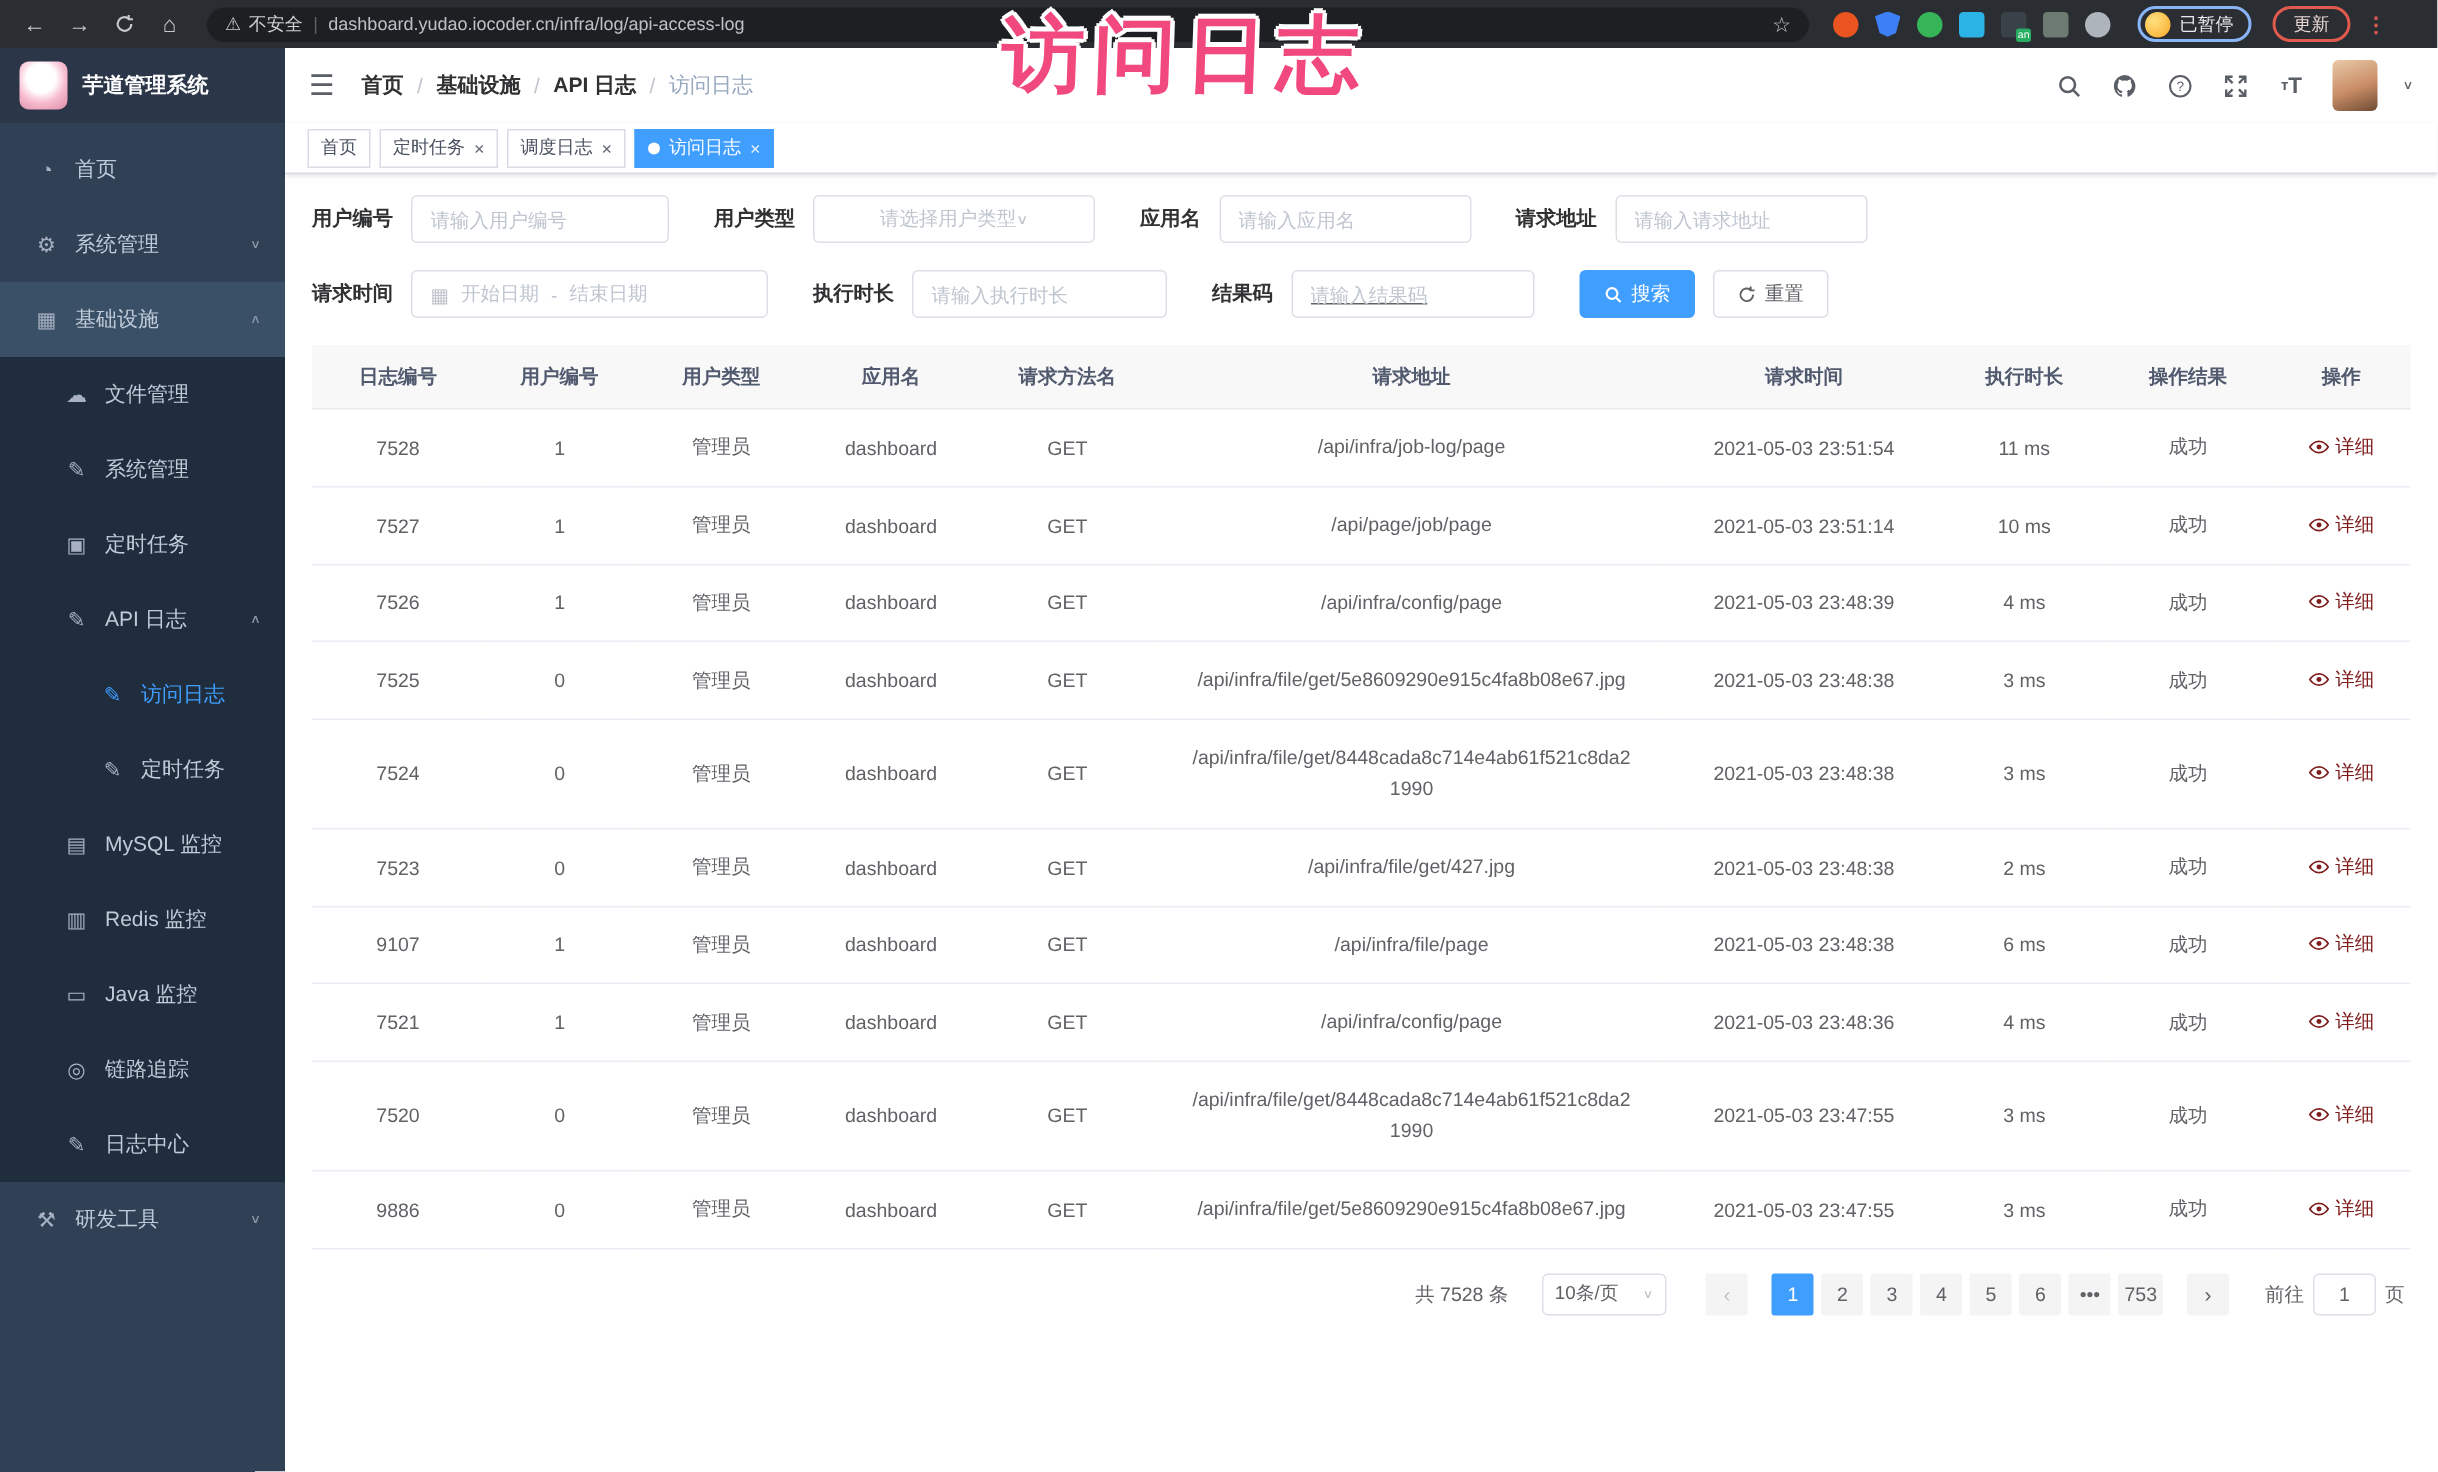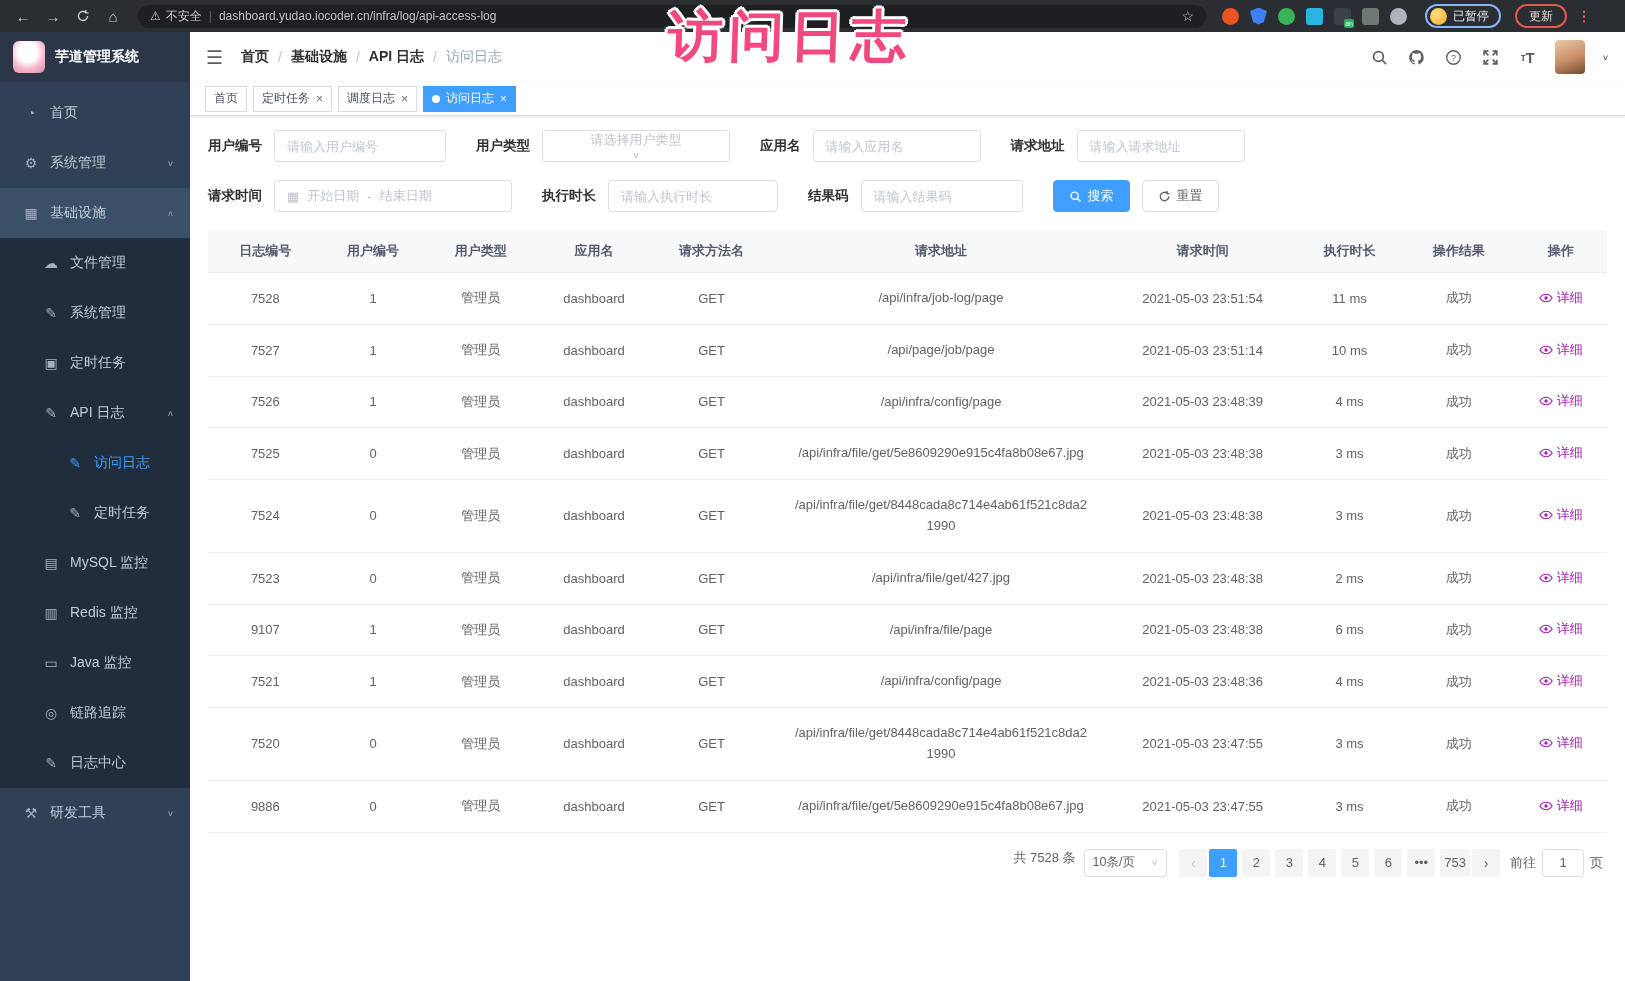--- a/index.html
+++ b/index.html
@@ -72,21 +72,21 @@
   .tag-close { font-size:12px; line-height:1; opacity:.85; }
 
   
   .content { flex:1; padding:14px 18px 0; position:relative; overflow:hidden; }
   .f-row { display:flex; align-items:center; margin-bottom:18px; flex-wrap:nowrap; }
   .f-item { display:flex; align-items:center; margin-right:30px; }
   .f-label { font-size:13.5px; font-weight:700; color:#303133; margin-right:12px; white-space:nowrap; }
   .inp { height:32px; border:1px solid #dcdfe6; border-radius:4px; padding:0 12px; font-size:13px;
          color:#606266; background:#fff; outline:none; }
   .inp::placeholder { color:#bfc6d0; }
-  .sel { display:flex; align-items:center; justify-content:center; cursor:pointer;flex-direction:column; }
+  .sel { display:flex; align-items:center; justify-content:center; cursor:pointer; }
   .sel .ph { color:#bfc6d0; font-size:13px; }
   .sel .caret { color:#c0c4cc; font-size:11px; transform:scaleY(.8); }
   .range { display:flex; align-items:center; gap:8px; cursor:text; }
   .range .cal { color:#c0c4cc; font-size:13px; }
   .range .ph { color:#bfc6d0; font-size:13px; }
   .btn { height:32px; border-radius:4px; font-size:13px; display:inline-flex; align-items:center;
          gap:6px; padding:0 15px; cursor:pointer; border:1px solid transparent; }
   .btn svg { width:13px; height:13px; }
   .btn-primary { background:#409eff; color:#fff; border-color:#409eff; }
   .btn-plain { background:#fff; color:#606266; border-color:#dcdfe6; }
@@ -97,25 +97,25 @@
   .circle-btn { width:30px; height:30px; border:1px solid #dcdfe6; border-radius:50%; background:#fff;
                 color:#666; display:flex; align-items:center; justify-content:center; cursor:pointer; }
   .circle-btn svg { width:13px; height:13px; }
 
   
   table { width:100%; border-collapse:collapse; font-size:13px; color:#606266; table-layout:fixed; }
   thead th { background:#f8f8f9; color:#515a6e; font-weight:700; padding:12px 6px;
              border-bottom:1px solid #e8eaec; text-align:center; white-space:nowrap; }
   tbody td { border-bottom:1px solid #ebeef5; padding:15px 6px; text-align:center; vertical-align:middle; }
   td.url-cell { word-break:break-all; line-height:1.6; padding-left:20px; padding-right:20px; }
-  .link { color:#a21caf; cursor:pointer; display:inline-flex; align-items:center; gap:4px; }
+  .link { color:#7f1d1d; cursor:pointer; display:inline-flex; align-items:center; gap:4px; }
   .link svg { width:14px; height:14px; }
 
   
-  .pager { display:flex; align-items:flex-start; justify-content:flex-end; gap:2px; padding:16px 4px 0;
+  .pager { display:flex; align-items:center; justify-content:flex-end; gap:16px; padding:16px 4px 0;
            font-size:13px; color:#606266; }
   .pg-total { margin-right:6px; }
   .size-sel { height:28px; border:1px solid #dcdfe6; border-radius:4px; display:flex; align-items:center;
               gap:16px; padding:0 8px; font-size:12.5px; color:#606266; cursor:pointer; margin-right:10px; }
   .size-sel .caret { color:#c0c4cc; font-size:10px; transform:scaleY(.8); }
   .pg { min-width:28px; height:28px; padding:0 4px; background:#f4f4f5; color:#606266; border-radius:2px;
         display:inline-flex; align-items:center; justify-content:center; cursor:pointer; font-size:13px; }
   .pg.active { background:#409eff; color:#fff; }
   .pg.arrow { font-size:14px; }
   .pg.arrow.disabled { color:#c0c4cc; cursor:default; }
@@ -345,21 +345,21 @@
             <span class="ph">-</span>
             <span class="ph">结束日期</span>
           </div>
         </div>
         <div class="f-item">
           <span class="f-label">执行时长</span>
           <input class="inp" style="width: 170px;" placeholder="请输入执行时长">
         </div>
         <div class="f-item">
           <span class="f-label">结果码</span>
-          <input class="inp" style="width: 162px;" placeholder="请输入结果码">
+          <input class="inp" style="width: 162px; text-decoration: underline;" placeholder="请输入结果码">
         </div>
         <div class="f-item" style="margin-right:12px">
           <button class="btn btn-primary">
             <svg viewBox="0 0 16 16">
                 <circle cx="7" cy="7" r="4.4" fill="none" stroke="currentColor" stroke-width="1.8"></circle>
                 <line x1="10.4" y1="10.4" x2="14" y2="14" stroke="currentColor" stroke-width="1.8"></line>
               </svg>
             <span>搜索</span>
           </button>
         </div>

